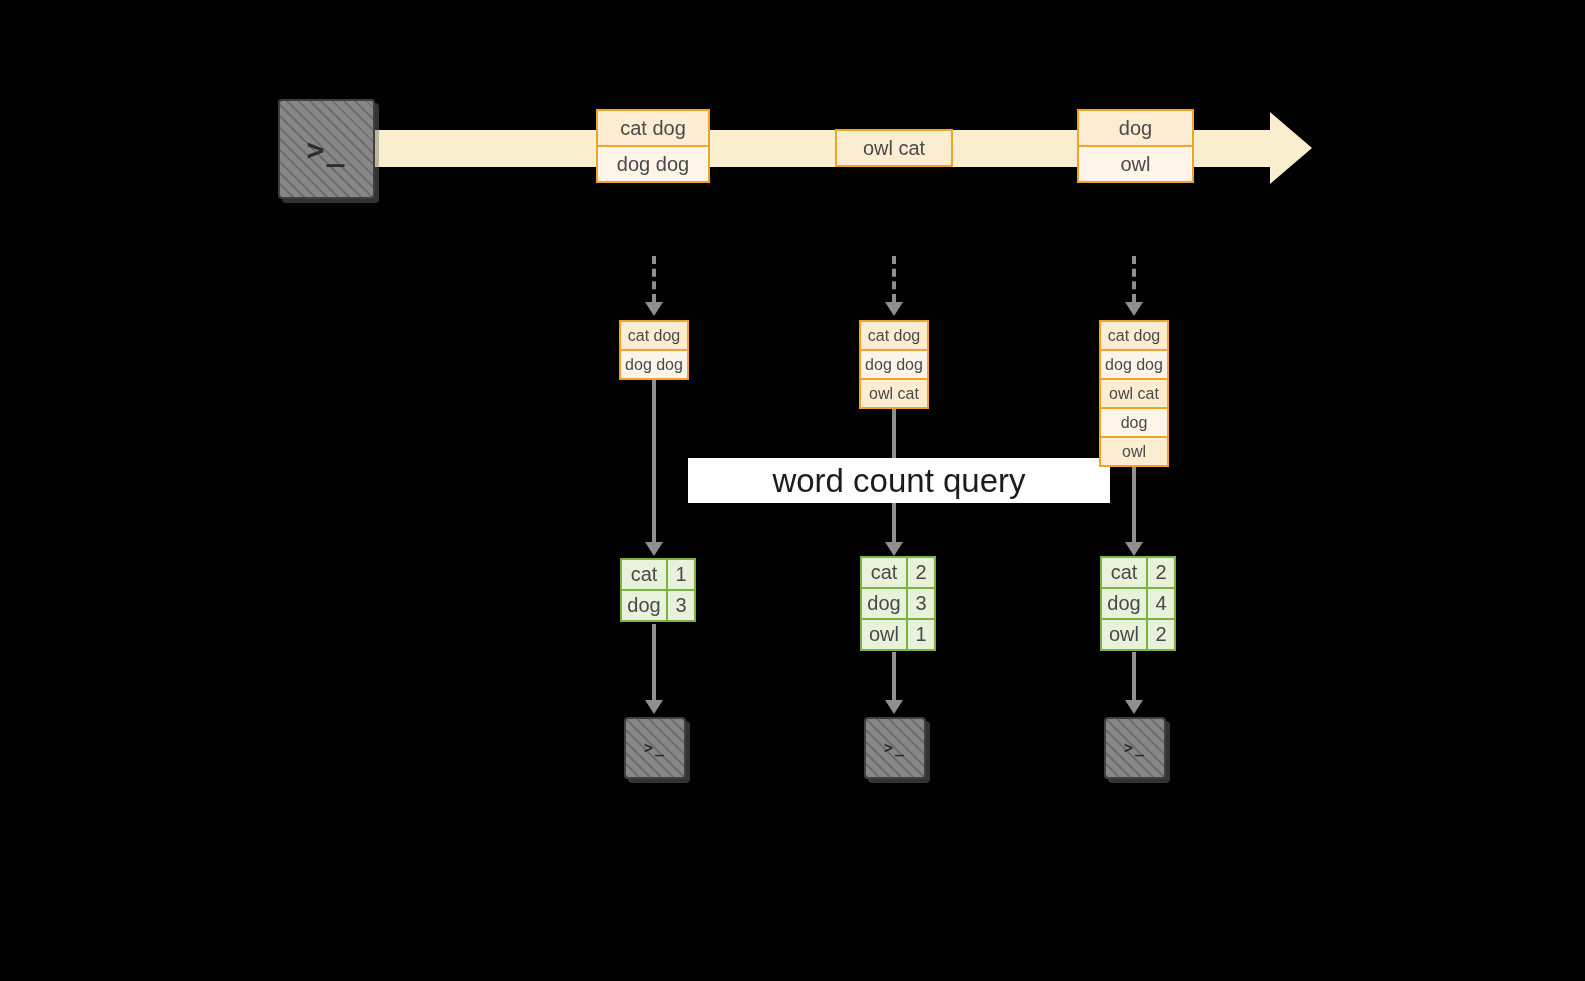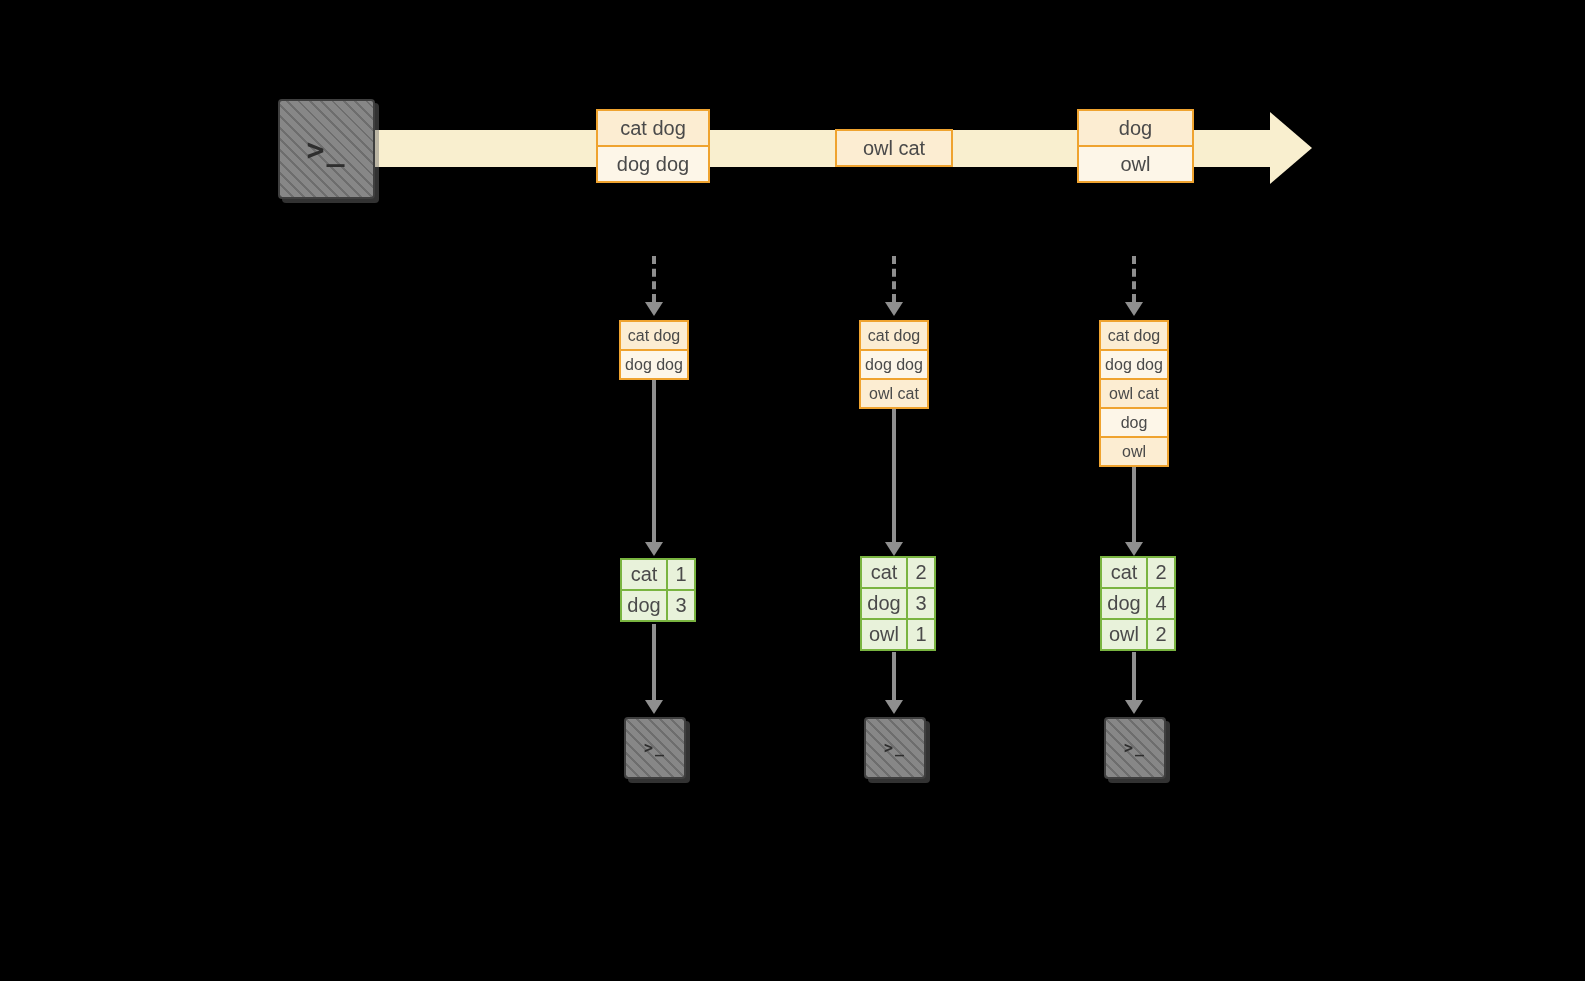--- a/index.html
+++ b/index.html
@@ -130,20 +130,23 @@
     <div class="obox" style="width:70px;">owl</div>
   </div>
 
   <div class="vline" style="left:652px;top:378px;height:164px;"></div>
   <div class="head-down" style="left:645px;top:542px;"></div>
   <div class="vline" style="left:892px;top:407px;height:135px;"></div>
   <div class="head-down" style="left:885px;top:542px;"></div>
   <div class="vline" style="left:1132px;top:465px;height:77px;"></div>
   <div class="head-down" style="left:1125px;top:542px;"></div>
 
+  <div class="banner">
+    <span>word count query</span>
+  </div>
 
   <div class="gtable" style="left:620px;top:558px;">
     <div class="grow">
       <div class="gcell word">cat</div>
       <div class="gcell count">1</div>
     </div>
     <div class="grow">
       <div class="gcell word">dog</div>
       <div class="gcell count">3</div>
     </div>

